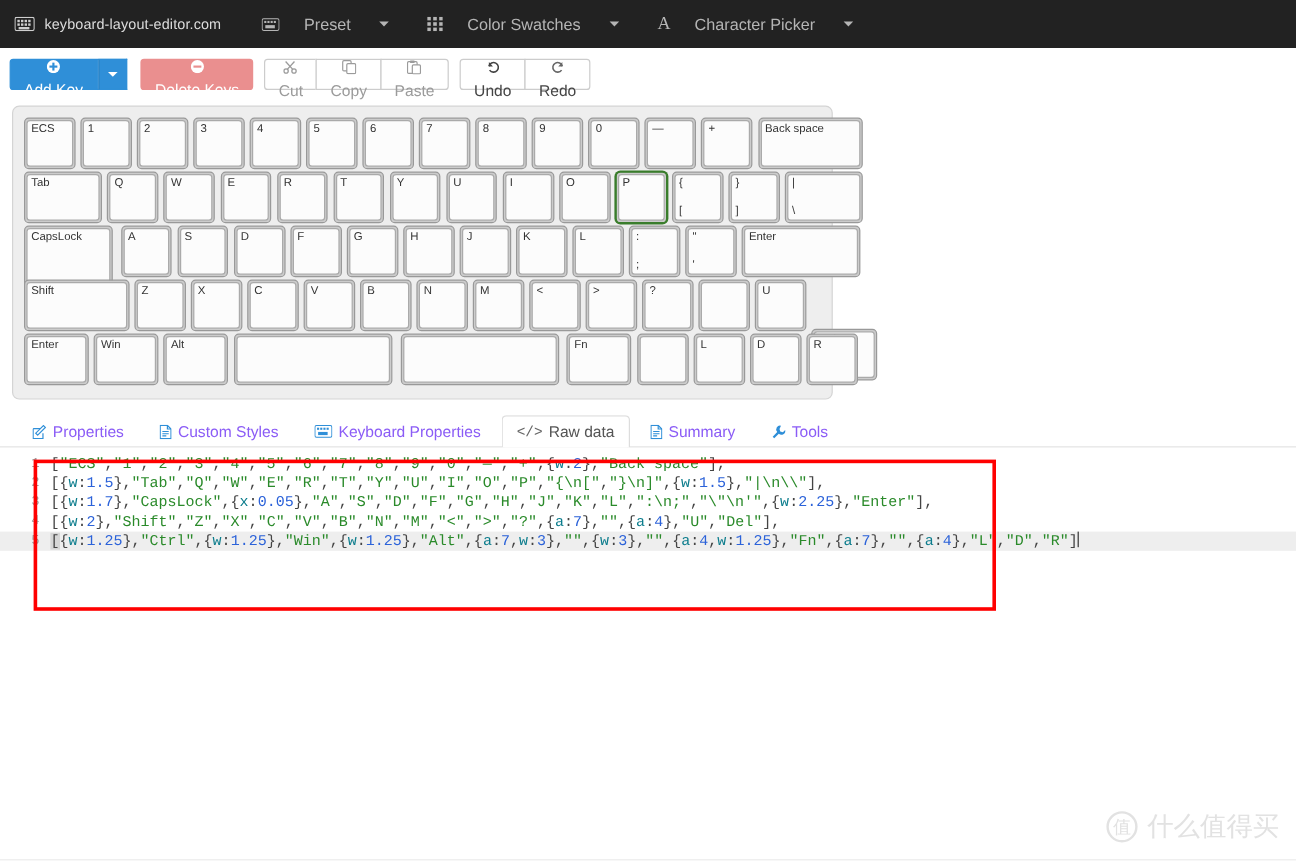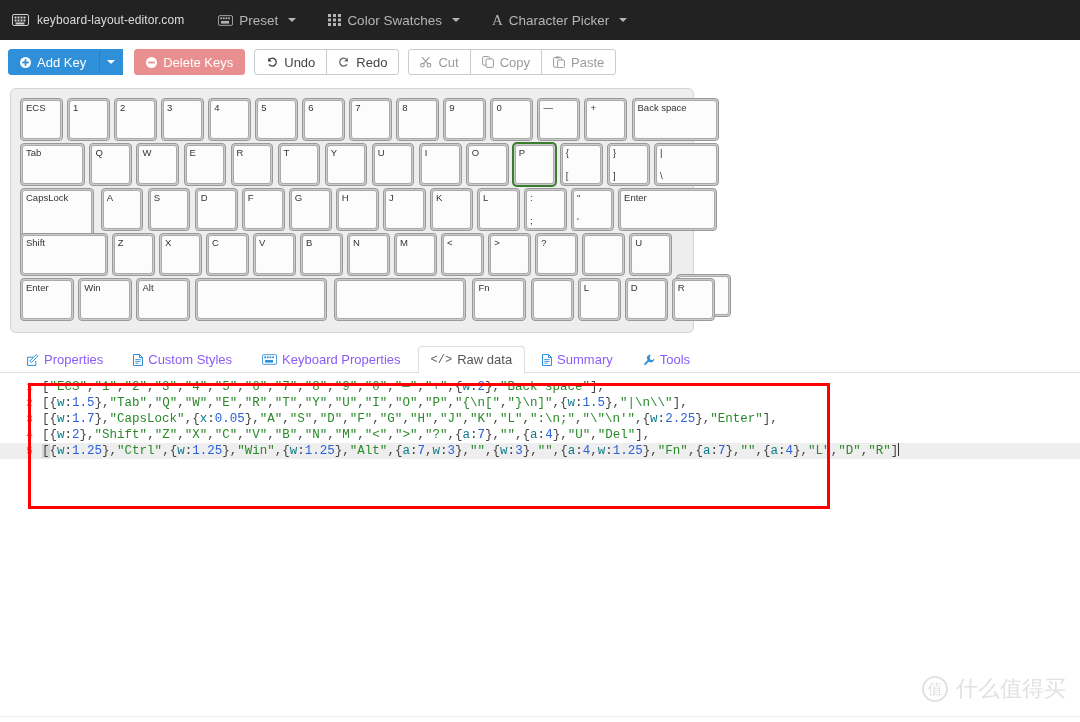--- a/index.html
+++ b/index.html
@@ -20,21 +20,21 @@
     display:flex; align-items:center;
     padding:0 12px;
     color:#cfcfcf;
   }
   .brand {
     display:flex; align-items:center; gap:8px;
     font-size:12px; color:#dcdcdc; margin-right:34px;
     letter-spacing:.1px;
   }
   .nav-item {
-    display:flex; align-items:center; gap:6px;
+    display:flex; align-items:center; gap:20px;
     font-size:13.5px; color:#b5b5b5;
     margin-right:32px; cursor:pointer; white-space:nowrap;
   }
   .nav-item .caret, .brand .caret { margin-left:4px; }
   .caret {
     width:0;height:0;display:inline-block;
     border-left:4px solid transparent;
     border-right:4px solid transparent;
     border-top:4px solid #b5b5b5;
   }
@@ -45,21 +45,21 @@
   .toolbar {
     height:44px;
     display:flex; align-items:center;
     padding:0 8px 0 8px;
     background:#fff;
   }
   .btn {
     height:26px; display:inline-flex; align-items:center; gap:6px;
     padding:0 11px; font-size:13px;
     border:1px solid #ccc; background:#fff; color:#444;
-    border-radius:3px; cursor:pointer; white-space:nowrap;
+    border-radius:3px; cursor:pointer; white-space:nowrap;flex-direction:column;
   }
   .btn-primary {
     background:#2f8fd8; border-color:#2f8fd8; color:#fff;
     border-top-right-radius:0; border-bottom-right-radius:0;
     padding-right:12px;
   }
   .btn-primary-caret {
     background:#2f8fd8; border:1px solid #2f8fd8; border-left:1px solid #2981c4;
     border-top-left-radius:0; border-bottom-left-radius:0;
     width:24px; height:26px; display:inline-flex;
@@ -275,41 +275,20 @@
 
   <button class="btn btn-danger">
     <span class="ico">
       <svg width="11" height="11" viewBox="0 0 11 11">
         <circle cx="5.5" cy="5.5" r="5.5" fill="#fff"></circle>
         <rect x="2.2" y="4.6" width="6.6" height="1.8" fill="#ea8f8f"></rect>
       </svg>
     </span>
     <span>Delete Keys</span>
   </button>
-
-  <div class="btn-group">
-    <button class="btn">
-      <span class="ico">
-        <svg width="12" height="12" viewBox="0 0 12 12">
-          <path d="M2.4 5.2 A4 4 0 1 1 3 8.4" fill="none" stroke="#444" stroke-width="1.3"></path>
-          <path d="M2.4 1.6 L2.4 5.4 L5.8 5.4 Z" fill="#444"></path>
-        </svg>
-      </span>
-      <span>Undo</span>
-    </button>
-    <button class="btn">
-      <span class="ico">
-        <svg width="12" height="12" viewBox="0 0 12 12">
-          <path d="M9.6 5.2 A4 4 0 1 0 9 8.4" fill="none" stroke="#666" stroke-width="1.3"></path>
-          <path d="M9.6 1.6 L9.6 5.4 L6.2 5.4 Z" fill="#666"></path>
-        </svg>
-      </span>
-      <span>Redo</span>
-    </button>
-  </div>
 
   <div class="btn-group">
     <button class="btn disabled">
       <span class="ico">
         <svg width="12" height="12" viewBox="0 0 12 12">
           <circle cx="2.4" cy="9.2" r="1.8" fill="none" stroke="#9b9b9b" stroke-width="1.1"></circle>
           <circle cx="9.0" cy="9.2" r="1.8" fill="none" stroke="#9b9b9b" stroke-width="1.1"></circle>
           <path d="M3.4 7.8 L9.4 1.2 M8.0 7.8 L2.0 1.2" stroke="#9b9b9b" stroke-width="1.1" fill="none"></path>
         </svg>
       </span>
@@ -328,20 +307,41 @@
       <span class="ico">
         <svg width="12" height="12" viewBox="0 0 12 12">
           <rect x="0.6" y="1.4" width="8" height="9.8" rx="1" fill="none" stroke="#9b9b9b" stroke-width="1"></rect>
           <rect x="2.6" y="0.4" width="4" height="2" rx="0.6" fill="#9b9b9b"></rect>
           <rect x="4.6" y="4" width="6.8" height="7.6" rx="1" fill="#fff" stroke="#9b9b9b" stroke-width="1"></rect>
         </svg>
       </span>
       <span>Paste</span>
     </button>
   </div>
+
+  <div class="btn-group">
+    <button class="btn">
+      <span class="ico">
+        <svg width="12" height="12" viewBox="0 0 12 12">
+          <path d="M2.4 5.2 A4 4 0 1 1 3 8.4" fill="none" stroke="#444" stroke-width="1.3"></path>
+          <path d="M2.4 1.6 L2.4 5.4 L5.8 5.4 Z" fill="#444"></path>
+        </svg>
+      </span>
+      <span>Undo</span>
+    </button>
+    <button class="btn">
+      <span class="ico">
+        <svg width="12" height="12" viewBox="0 0 12 12">
+          <path d="M9.6 5.2 A4 4 0 1 0 9 8.4" fill="none" stroke="#666" stroke-width="1.3"></path>
+          <path d="M9.6 1.6 L9.6 5.4 L6.2 5.4 Z" fill="#666"></path>
+        </svg>
+      </span>
+      <span>Redo</span>
+    </button>
+  </div>
 </div>
 
 <div class="kb-wrap">
   <div id="kb-rows">
       <div class="kb-row">
         <div class="key" style="left: 0px; width: 42.8px; height: 43px;">
           <div class="cap">
             <span class="lg tl">ECS</span>
           </div>
         </div>

